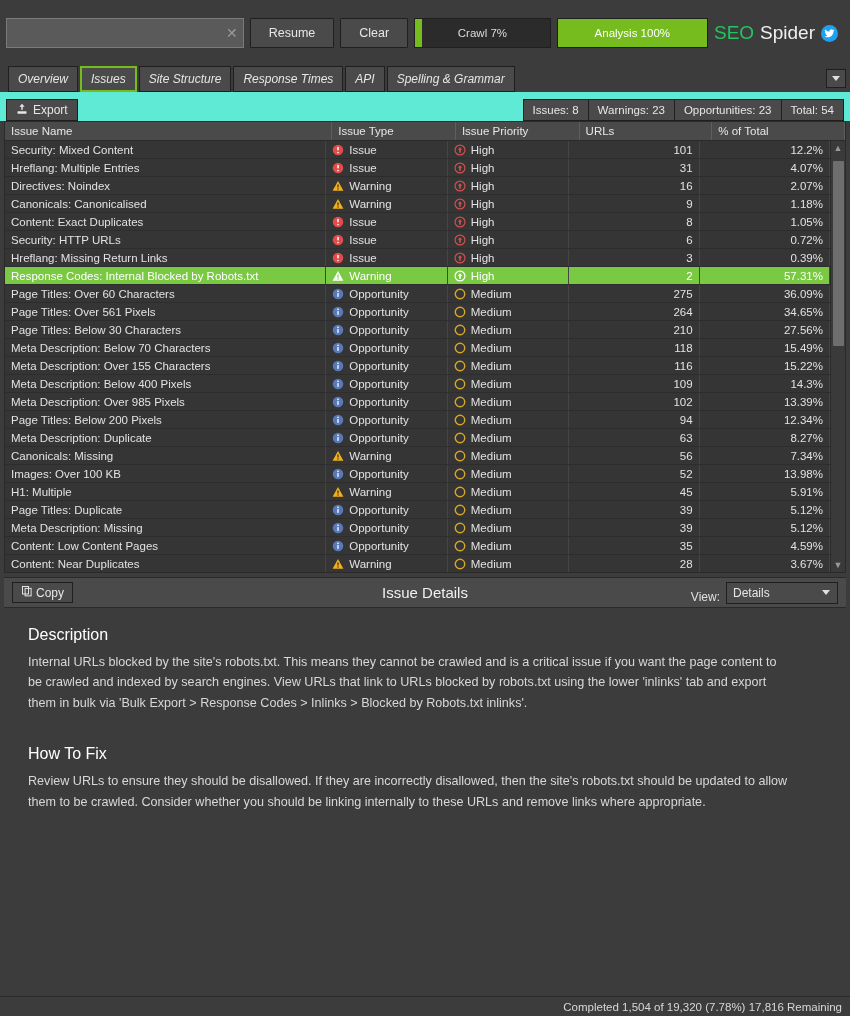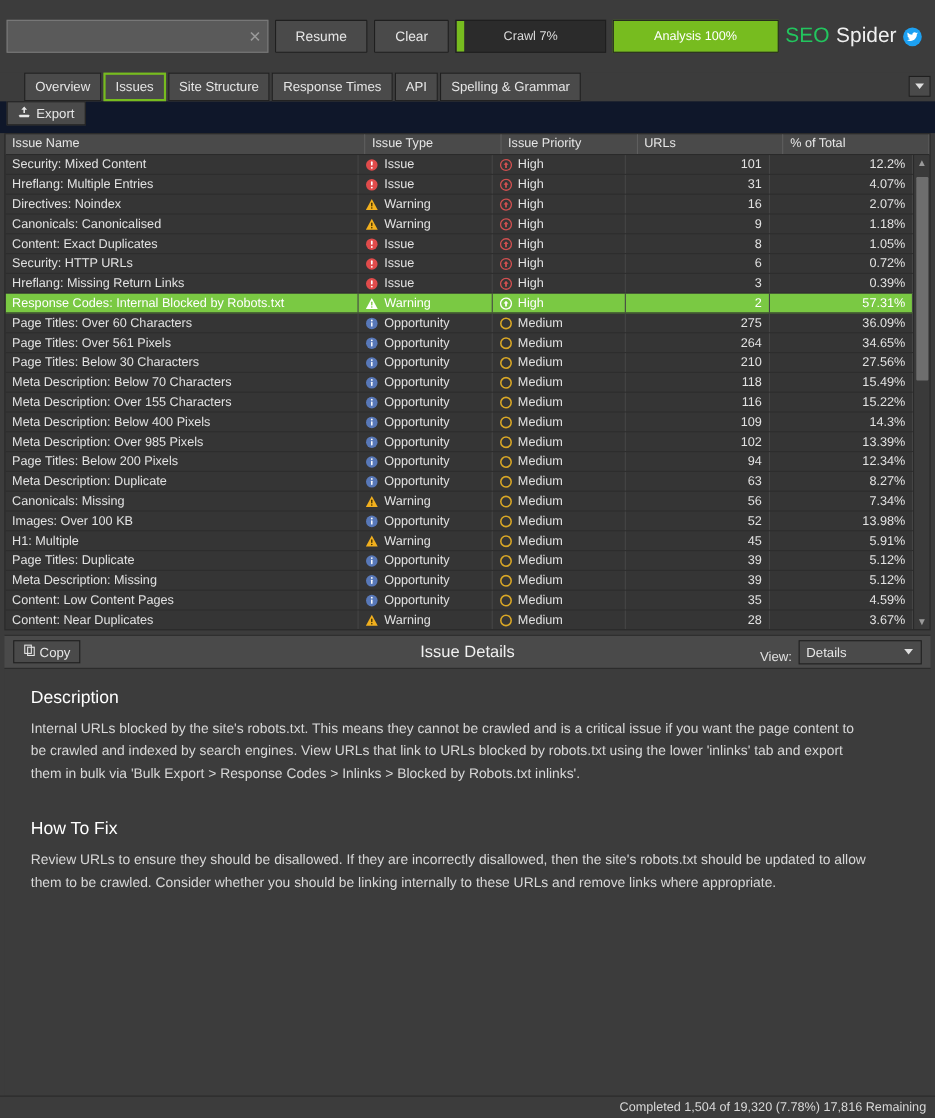--- a/index.html
+++ b/index.html
@@ -92,23 +92,24 @@
     width: 17px; height: 17px; border-radius: 50%;
     background: #1da1f2;
     display: inline-flex; align-items: center; justify-content: center;
   }
 
   
   .tabbar {
     height: 26px;
     background: #3c3c3c;
     display: flex; align-items: stretch;
-    padding: 0 22px;
+    padding: 0 8px;
     flex: none;
     position: relative;
+    font-style: italic;
   }
   .tab {
     background: #4a4a4a;
     border: 1px solid #1f1f1f;
     color: #e6e6e6;
     font-size: 12px;
     display: flex; align-items: center;
     padding: 0 9px;
     margin-right: 2px;
     cursor: pointer;
@@ -127,22 +128,22 @@
   .caret-down {
     width: 0; height: 0;
     border-left: 4px solid transparent;
     border-right: 4px solid transparent;
     border-top: 5px solid #e0e0e0;
   }
 
   
   .actionbar {
     height: 29px;
-    background: #0f172a;
-    display: flex; align-items: flex-start;
+    background: #5eead4;
+    display: flex; align-items: flex-end;
     padding: 0 6px;
     flex: none;
     gap: 0;
   }
   .export-btn {
     height: 22px;
     background: #4a4a4a;
     border: 1px solid #1f1f1f;
     color: #e6e6e6;
     font-size: 12px;
@@ -363,20 +364,26 @@
   <div class="actionbar">
     <div class="export-btn">
       <span>
         <svg width="12" height="12" viewBox="0 0 16 16" fill="#e6e6e6">
             <path d="M8 1 4.5 5H7v4h2V5h2.5L8 1z"></path>
             <rect x="2" y="11" width="12" height="3.2" rx="0.6"></rect>
           </svg>
       </span>
       <span>Export</span>
     </div>
+    <div class="counters">
+      <div class="counter">Issues: 8</div>
+      <div class="counter">Warnings: 23</div>
+      <div class="counter">Opportunities: 23</div>
+      <div class="counter">Total: 54</div>
+    </div>
   </div>
 
   <div class="table-area">
     <div class="thead">
       <div class="th c-name">Issue Name</div>
       <div class="th c-type">Issue Type</div>
       <div class="th c-prio">Issue Priority</div>
       <div class="th c-urls">URLs</div>
       <div class="th c-pct">% of Total</div>
     </div>

